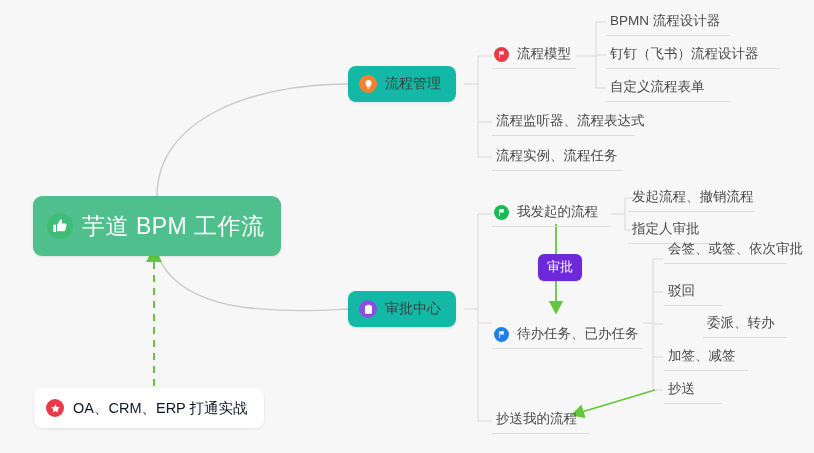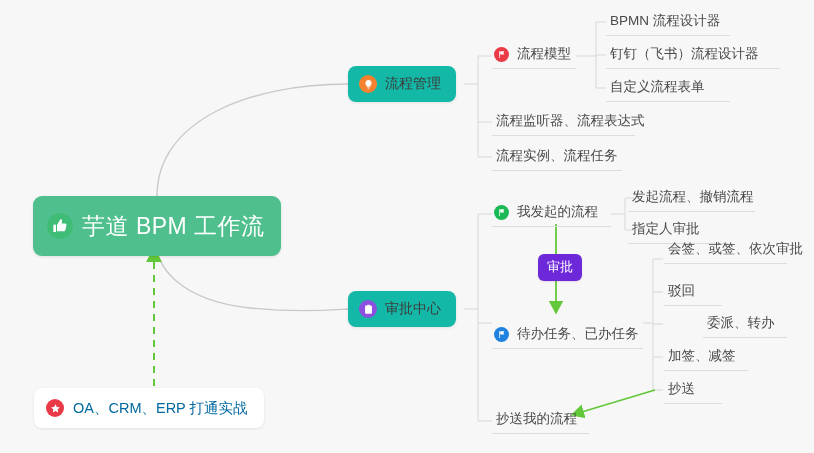--- a/index.html
+++ b/index.html
@@ -94,21 +94,21 @@
     left:34px;top:388px;
     height:40px;
     background:#ffffff;
     border-radius:8px;
     display:flex;align-items:center;
     padding:0 16px 0 12px;
     box-shadow:0 1px 3px rgba(0,0,0,.09);
     box-sizing:border-box;
     white-space:nowrap;
   }
-  .callout-label{font-size:14.5px;color:#0369a1;margin-left:9px;}
+  .callout-label{font-size:14.5px;color:#0f172a;margin-left:9px;}
 </style>
 </head>
 <body>
 
 <div id="canvas">
 
   <svg class="lines" viewBox="0 0 814 453">
 
     <path d="M157,196 C157,120 250,84 348,84" fill="none" stroke="#c9c9c9" stroke-width="1.4"></path>
 

